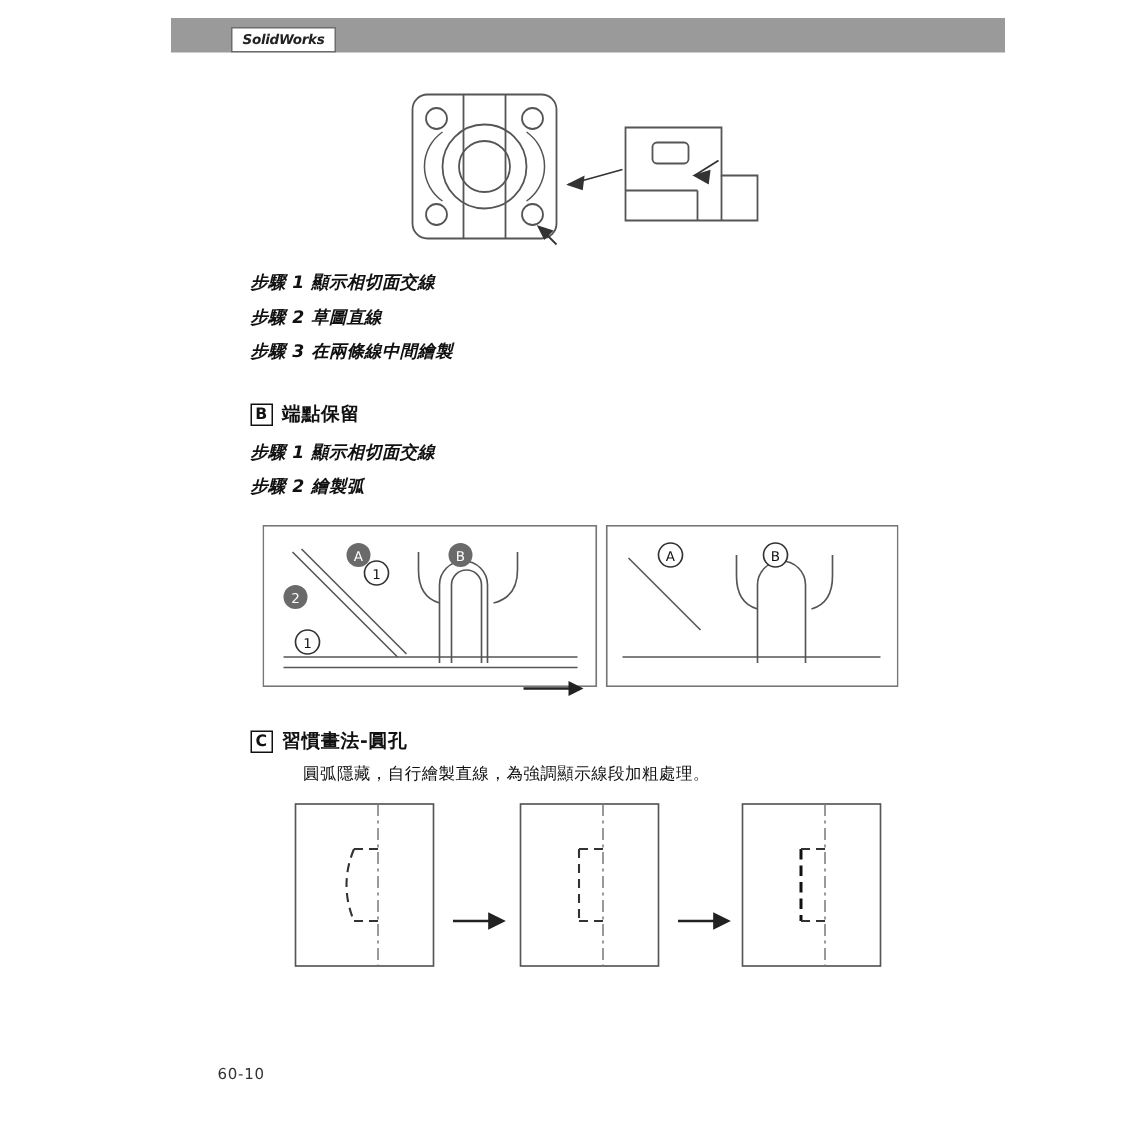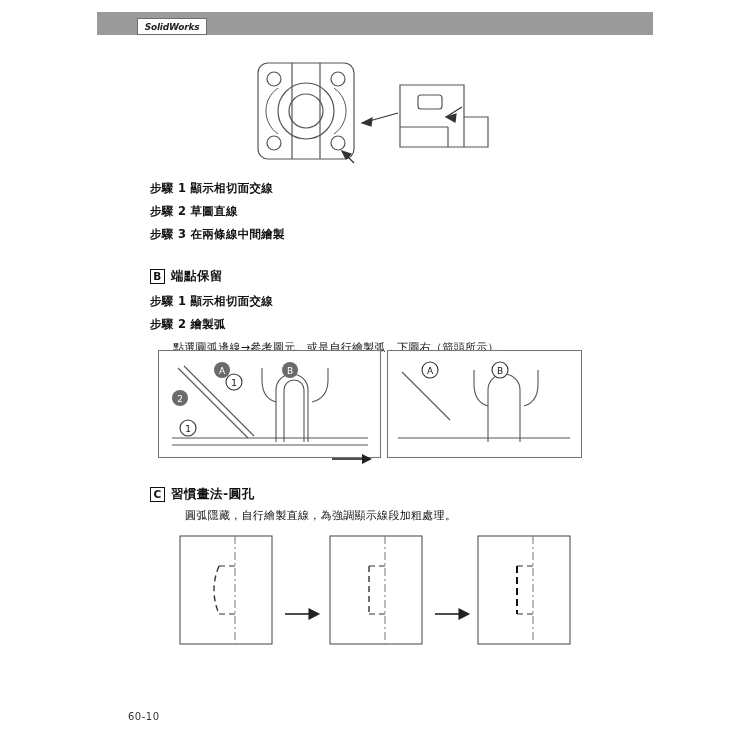--- a/index.html
+++ b/index.html
@@ -10,21 +10,21 @@
   body {
     width: 750px;
     height: 750px;
     font-family: "DejaVu Sans", "Liberation Sans", sans-serif;
     color: #1a1a1a;
     position: relative;
     overflow: hidden;
   }
   .page {
     position: absolute;
-    left: 0; top: 0;
+    left: 17px; top: 0;
     width: 648px;
     height: 750px;
     background: #fff;
   }
 
   
   .header-bar {
     position: absolute;
     left: 97px;
     top: 12px;
@@ -62,20 +62,21 @@
   }
 
   
   .step {
     position: absolute;
     font-size: 11.5px;
     font-weight: bold;
     color: #111;
     letter-spacing: 0.3px;
     white-space: nowrap;
+    font-style: italic;
   }
   .note {
     position: absolute;
     font-size: 11px;
     color: #111;
     letter-spacing: 0.3px;
     white-space: nowrap;
   }
   .sec-head {
     position: absolute;
@@ -164,21 +165,20 @@
   <div class="step" style="left:150px; top:181px;">步驟 1 顯示相切面交線</div>
   <div class="step" style="left:150px; top:204px;">步驟 2 草圖直線</div>
   <div class="step" style="left:150px; top:227px;">步驟 3 在兩條線中間繪製</div>
 
   <div class="sec-head" style="left:150px; top:268px;">
     <span class="sec-letter">B</span>
     <span>端點保留</span>
   </div>
   <div class="step" style="left:150px; top:294px;">步驟 1 顯示相切面交線</div>
   <div class="step" style="left:150px; top:317px;">步驟 2 繪製弧</div>
-  <div class="note" style="left:173px; top:340px;">點選圓弧邊線→參考圖元。或是自行繪製弧，下圖右（箭頭所示）。</div>
 
   <div class="fig" style="left:158px; top:350px;">
     <svg width="424" height="108" viewBox="0 0 424 108" fill="none" stroke="#555" stroke-width="1.1">
 
       <rect x="0.5" y="0.5" width="222" height="107" stroke="#777" fill="#fff"></rect>
 
       <rect x="229.5" y="0.5" width="194" height="107" stroke="#777" fill="#fff"></rect>
 
       <line x1="20" y1="18" x2="90" y2="88"></line>
       <line x1="26" y1="16" x2="96" y2="86"></line>

